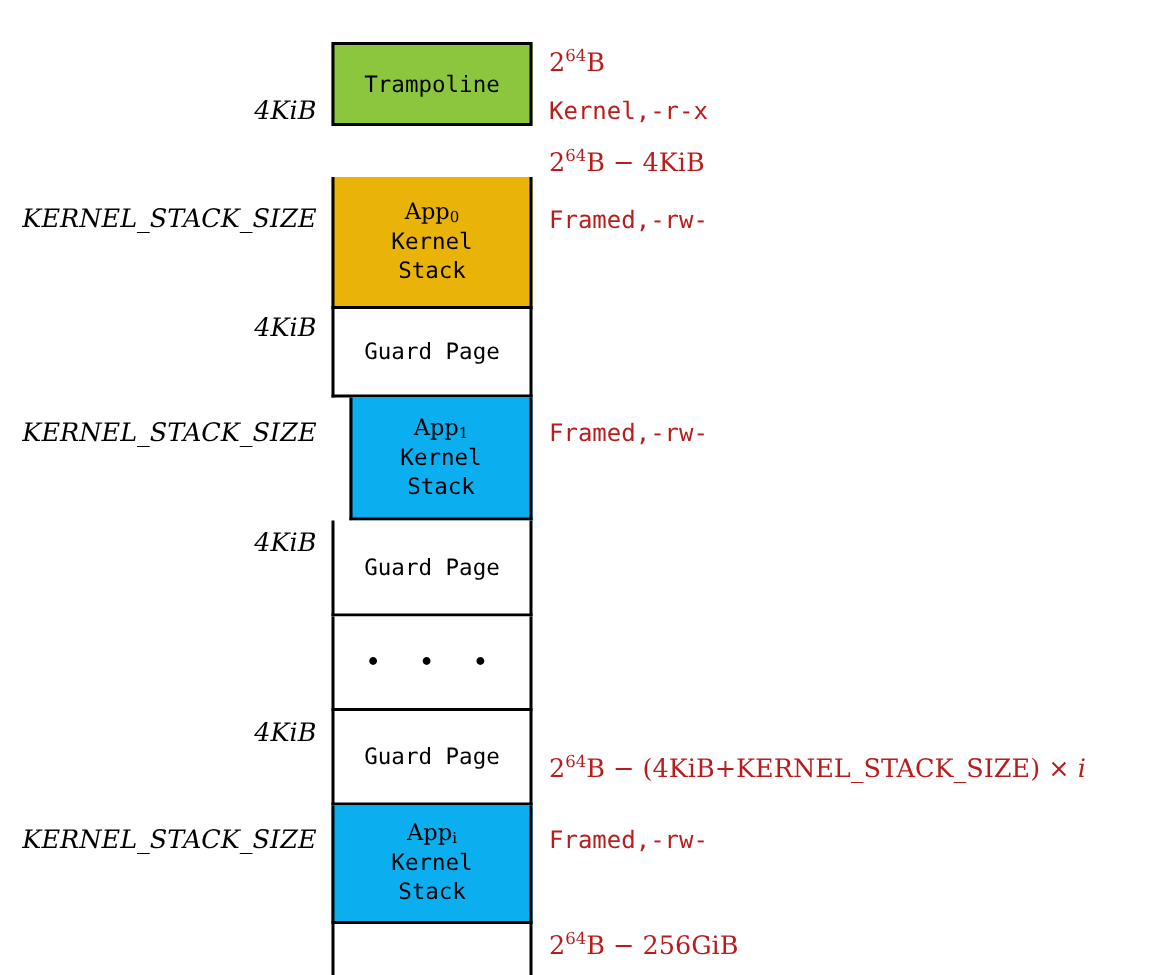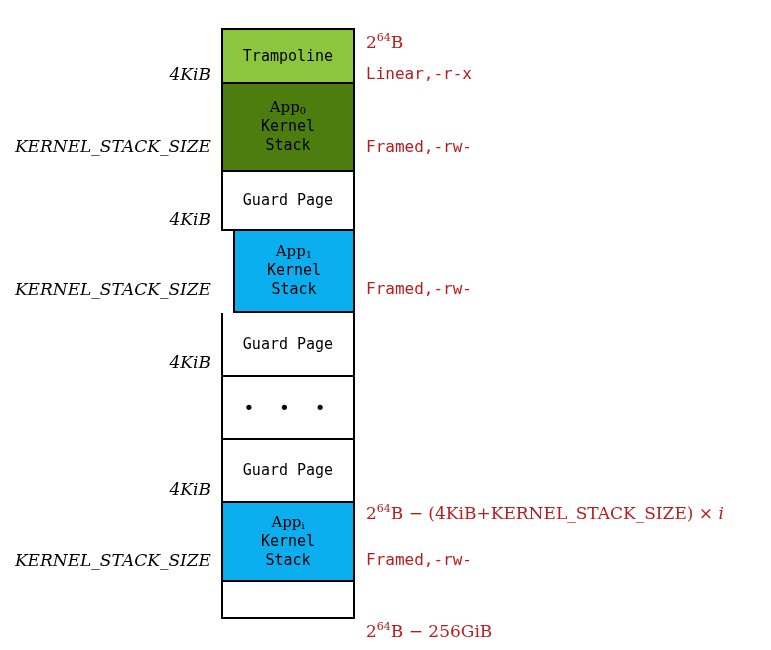--- a/index.html
+++ b/index.html
@@ -147,21 +147,21 @@
       <div class="left-label" style="top: 279px;">KERNEL_STACK_SIZE</div>
       <div class="left-label" style="top: 352px;">4KiB</div>
       <div class="left-label" style="top: 479px;">4KiB</div>
       <div class="left-label" style="top: 550px;">KERNEL_STACK_SIZE</div>
     </div>
 
   <div class="mem-column" id="mem-column">
       <div class="seg first" style="height: 56px; background: rgb(140, 198, 63);">
         <div class="seg-label">Trampoline</div>
       </div>
-      <div class="seg" style="height: 88px; background: #4d7c0f;">
+      <div class="seg" style="height: 88px; background: #eab308; margin-top: 34px;">
         <div class="seg-app">App<sub>0</sub></div>
         <div class="seg-label">Kernel</div>
         <div class="seg-label">Stack</div>
       </div>
       <div class="seg" style="height: 59px; background: rgb(255, 255, 255);">
         <div class="seg-label">Guard Page</div>
       </div>
       <div class="seg" style="height: 82px; background: rgb(11, 174, 239); margin-left: 12px;">
         <div class="seg-app">App<sub>1</sub></div>
         <div class="seg-label">Kernel</div>
@@ -179,21 +179,22 @@
       <div class="seg" style="height: 79px; background: rgb(11, 174, 239);">
         <div class="seg-app">App<sub>i</sub></div>
         <div class="seg-label">Kernel</div>
         <div class="seg-label">Stack</div>
       </div>
       <div class="seg" style="height: 37px; background: rgb(255, 255, 255);"></div>
     </div>
 
   <div class="right-col" id="right-col">
       <div class="right-label r-serif" style="top: 32px;">2<sup>64</sup>B</div>
-      <div class="right-label r-mono" style="top: 64px;">Linear,-r-x</div>
+      <div class="right-label r-mono" style="top: 64px;">Kernel,-r-x</div>
+      <div class="right-label r-serif" style="top: 99px;">2<sup>64</sup>B − 4KiB</div>
       <div class="right-label r-mono" style="top: 137px;">Framed,-rw-</div>
       <div class="right-label r-mono" style="top: 279px;">Framed,-rw-</div>
       <div class="right-label r-serif" style="top: 503px;">2<sup>64</sup>B − (4KiB+KERNEL_STACK_SIZE) × <span class="ital">i</span></div>
       <div class="right-label r-mono" style="top: 550px;">Framed,-rw-</div>
       <div class="right-label r-serif" style="top: 621px;">2<sup>64</sup>B − 256GiB</div>
     </div>
 
 </div>
 
 </body></html>

